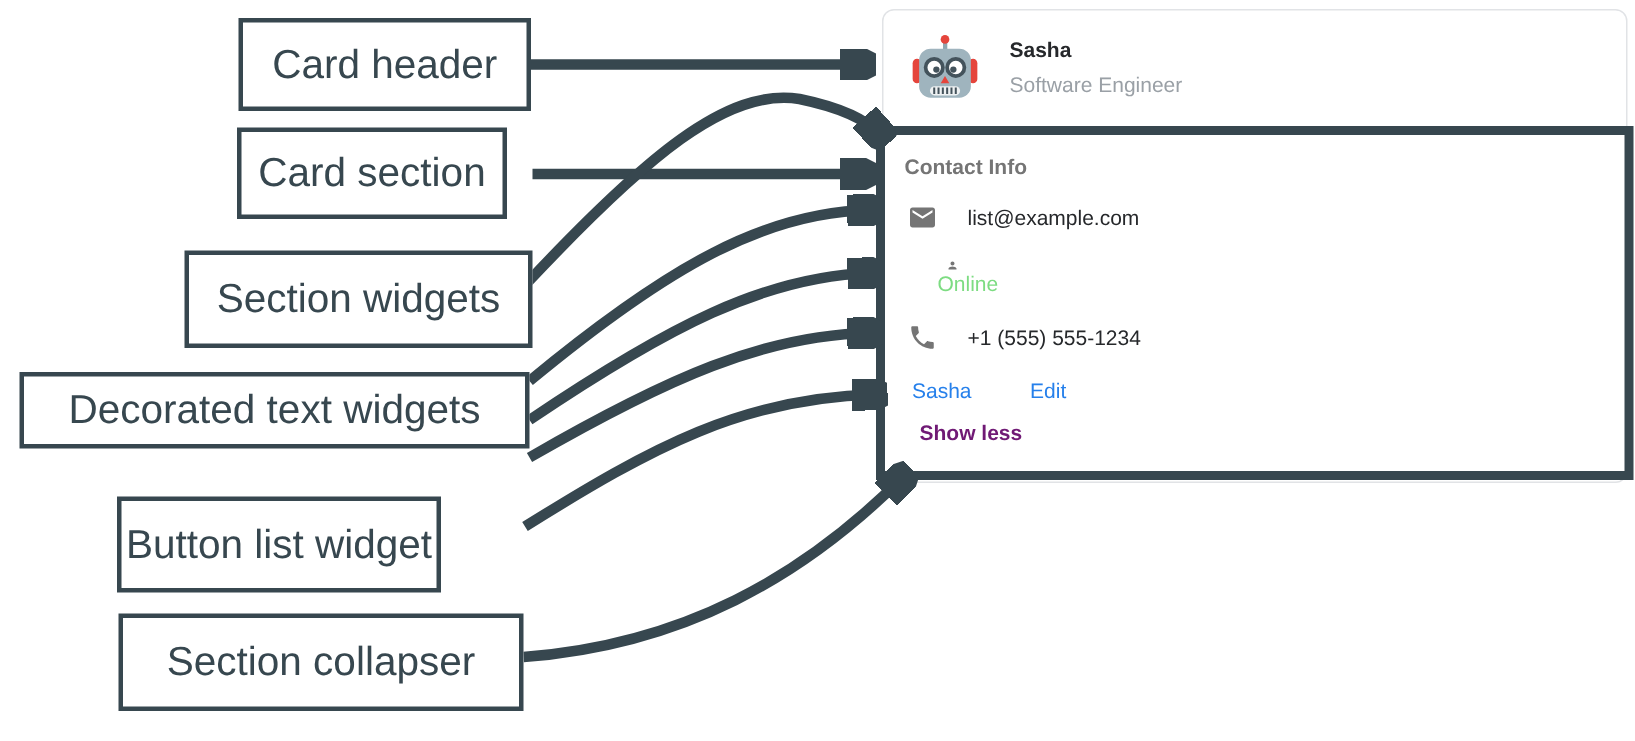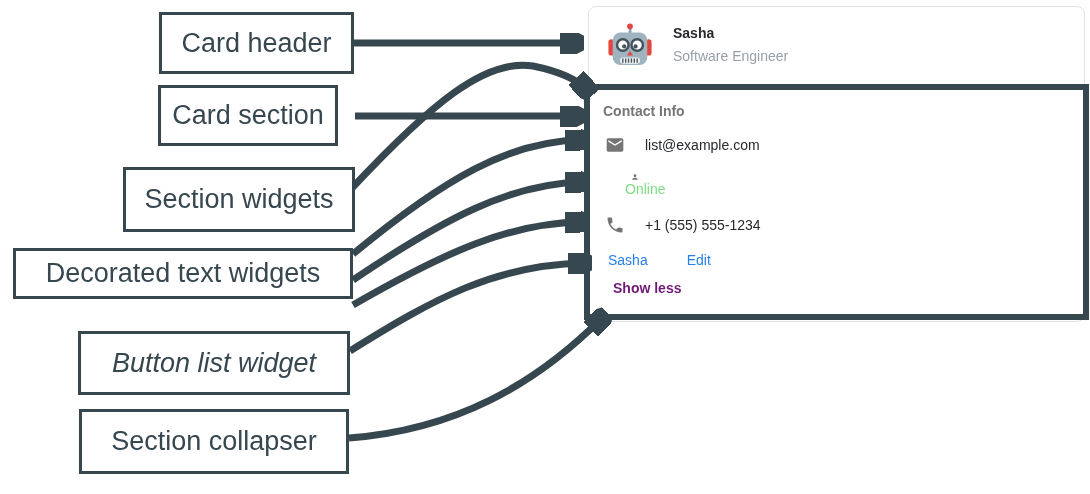--- a/index.html
+++ b/index.html
@@ -38,21 +38,21 @@
   
   .ann-box{
     position:absolute;background:#ffffff;border:3px solid #37474f;box-sizing:border-box;
     display:flex;align-items:center;justify-content:center;
     font-size:27px;color:#37474f;z-index:4;white-space:nowrap;
   }
   .box-card-header{left:159px;top:12px;width:195px;height:62px;}
   .box-card-section{left:158px;top:85px;width:180px;height:61px;}
   .box-section-header{left:123px;top:167px;width:232px;height:65px;}
   .box-decorated{left:13px;top:248px;width:340px;height:51px;}
-  .box-button-list{left:78px;top:331px;width:272px;height:64px;font-style:italic;}
+  .box-button-list{left:78px;top:331px;width:216px;height:64px;}
   .box-collapser{left:79px;top:409px;width:270px;height:65px;}
 
   
   .arrows{position:absolute;left:0;top:0;z-index:3;pointer-events:none;}
   .arrows path{stroke:#37474f;stroke-width:7;fill:none;}
 </style>
 </head>
 <body>
 
 <div class="canvas">

